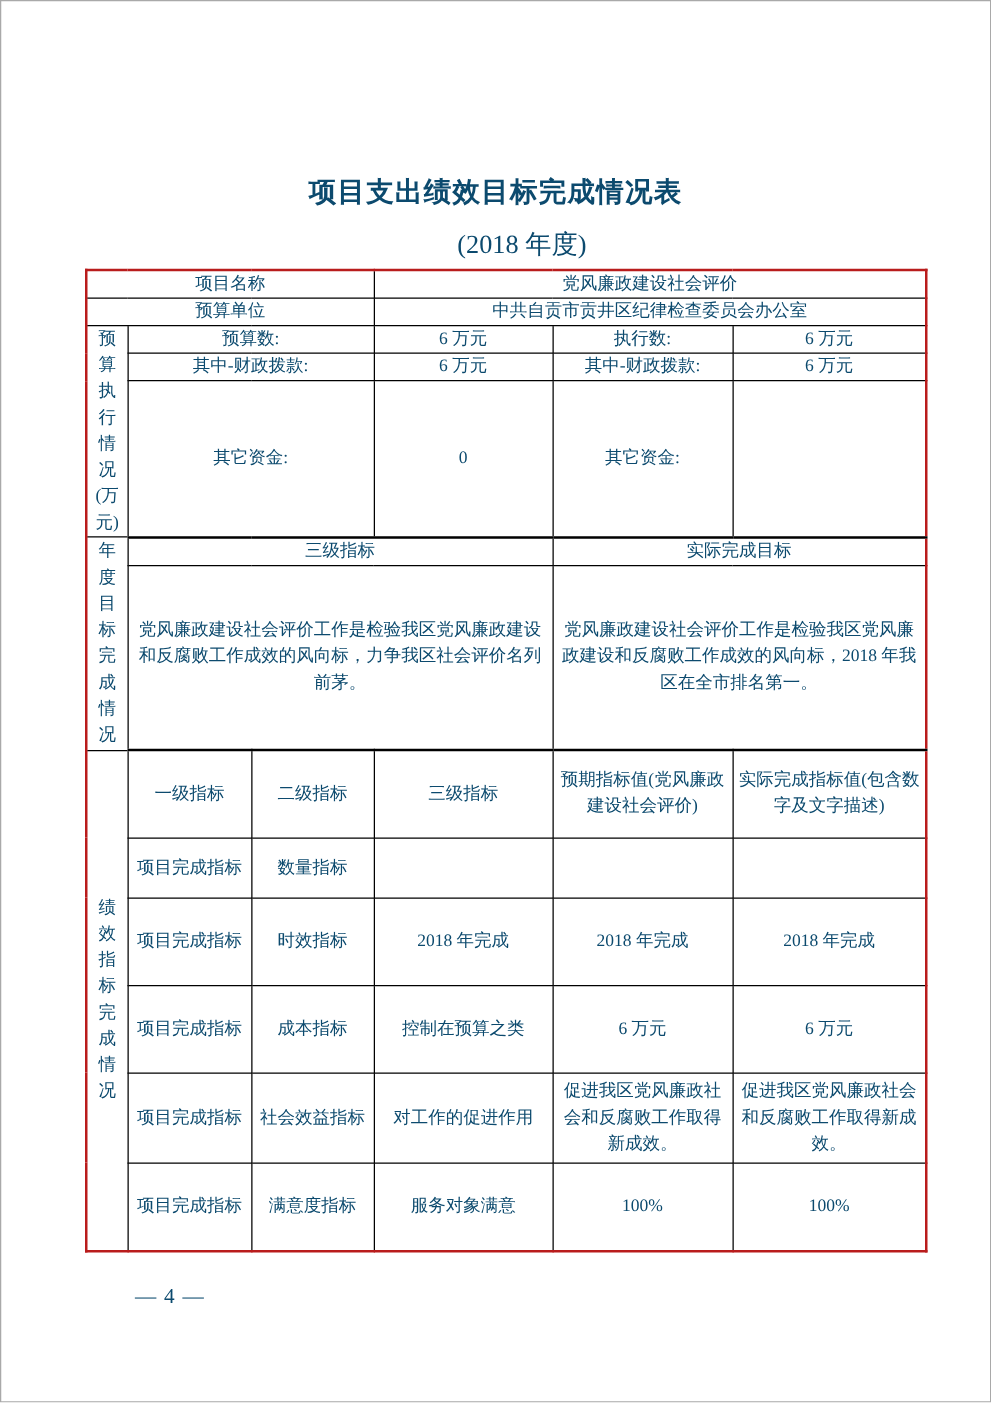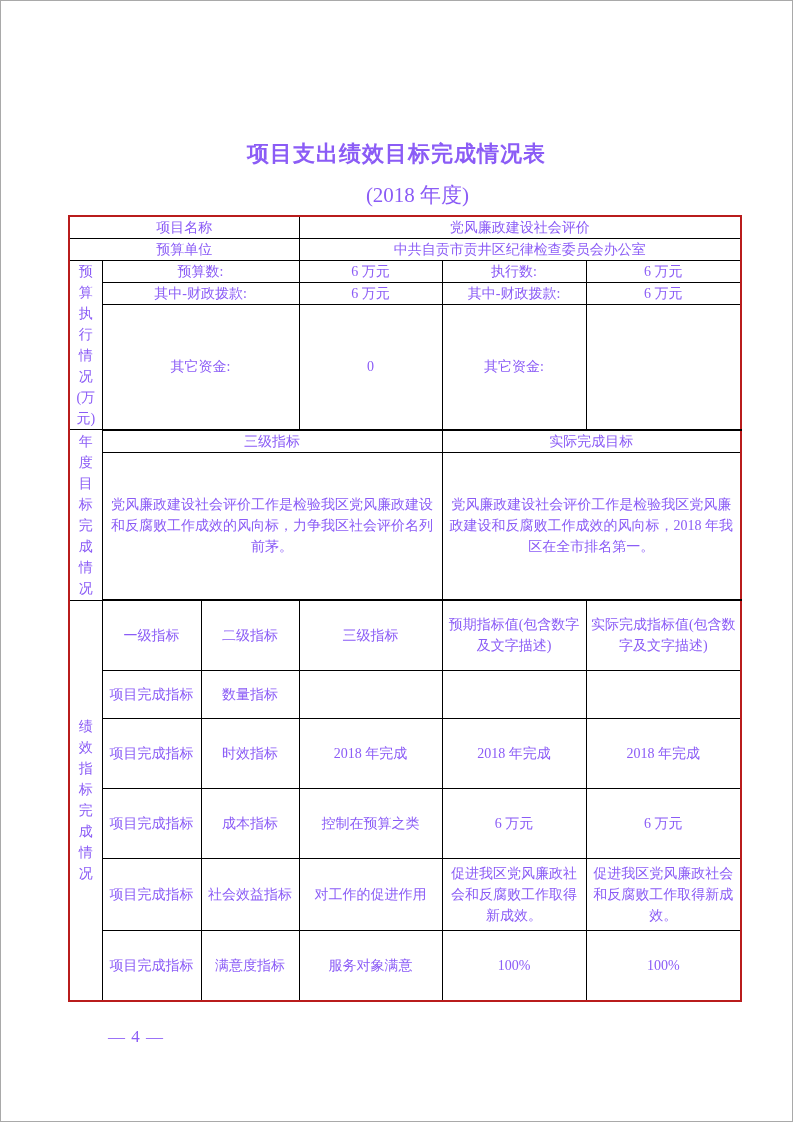--- a/index.html
+++ b/index.html
@@ -1,18 +1,18 @@
 <!DOCTYPE html>
 <html><head>
 <meta charset="utf-8">
 <style>
   html, body { margin:0; padding:0; background:#ffffff; }
   .page {
     width:793px; height:1122px; position:relative; overflow:hidden;
-    background:#ffffff; color:#8b5cf6;
+    background:#ffffff; color:#0c4a6e;
     box-sizing:border-box; border:1px solid #a9a9a9;
     font-family:"Liberation Serif","DejaVu Serif",serif;
   }
   .doc-title {
     position:absolute; top:138px; left:0; width:100%;
     text-align:center; font-size:22px; font-weight:700;
     font-family:"Liberation Sans","DejaVu Sans",sans-serif;
     letter-spacing:1px;
   }
   .doc-subtitle {
@@ -133,21 +133,21 @@
           <span>标</span>
           <span>完</span>
           <span>成</span>
           <span>情</span>
           <span>况</span>
         </div>
       </td>
       <td>一级指标</td>
       <td>二级指标</td>
       <td>三级指标</td>
-      <td class="goal-text">预期指标值(包含数字及文字描述)</td>
+      <td class="goal-text">预期指标值(党风廉政建设社会评价)</td>
       <td class="goal-text">实际完成指标值(包含数字及文字描述)</td>
     </tr>
 
     <tr style="height:48px">
       <td>项目完成指标</td>
       <td>数量指标</td>
       <td></td>
       <td></td>
       <td></td>
     </tr>

